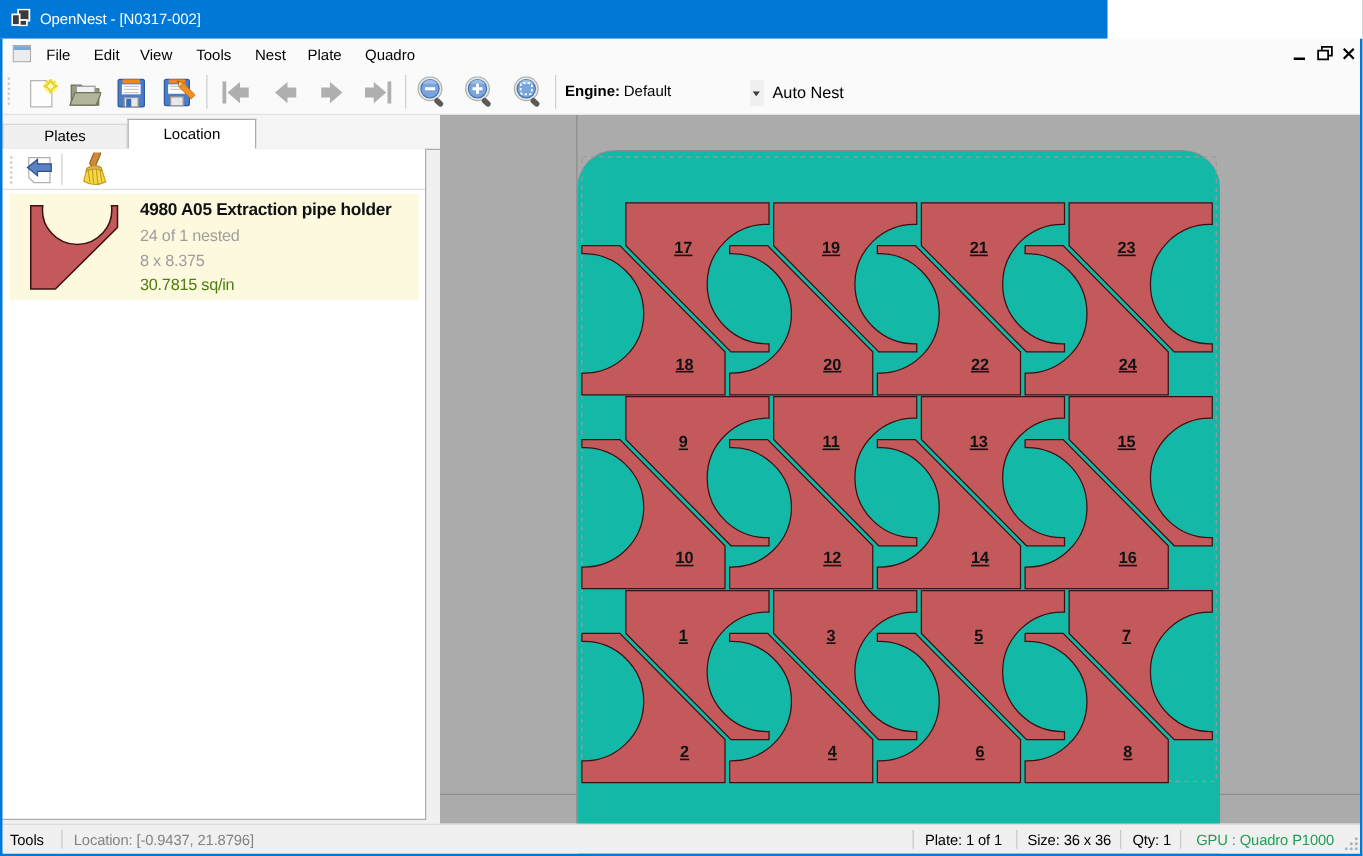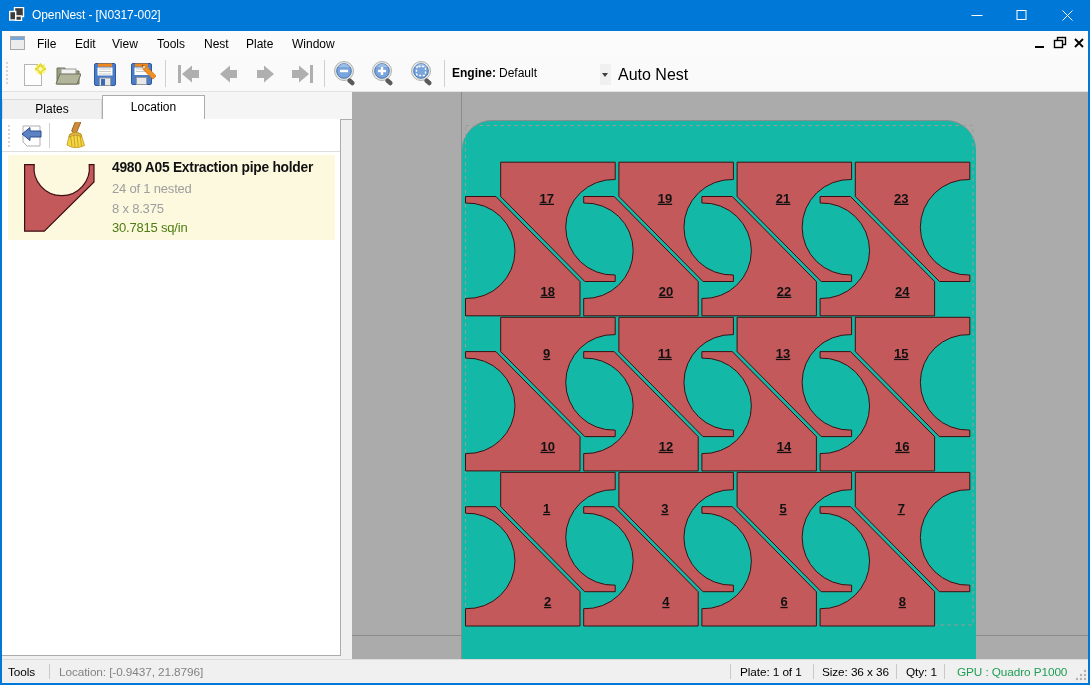--- a/index.html
+++ b/index.html
@@ -1,19 +1,19 @@
 <!DOCTYPE html>
 <html><head>
 <meta charset="utf-8">
 <style>
   * { margin:0; padding:0; box-sizing:border-box; }
   html,body { width:1090px; height:685px; overflow:hidden; }
   body { font-family:"Liberation Sans", sans-serif; position:relative; background:#fff; }
   .abs { position:absolute; }
-  #titlebar { left:0; top:0; width:1090px; height:31px; background:#0078d7; }
+  #titlebar { left:0; top:0; width:886px; height:31px; background:#0078d7; }
   #title-text { left:32px; top:8px; color:#fff; font-size:12px; letter-spacing:-0.1px; }
   #menubar { left:2px; top:31px; width:1086px; height:25px; background:#fbfbfb; }
   .menu-item { top:6px; font-size:12px; color:#000; }
   #toolbar { left:2px; top:56px; width:1086px; height:36px; background:#fafafa; border-bottom:1px solid #e2e2e2; }
   .tsep { position:absolute; top:4px; height:27px; width:1px; background:#d0d0d0; }
   #leftpanel { left:2px; top:92px; width:350px; height:567px; background:#f0f0f0; }
   #tabstrip { position:absolute; left:0; top:0; width:350px; height:27px; background:#f5f5f5; }
   #tab-plates { position:absolute; left:0; top:7px; width:100px; height:21px; background:#f0f0f0; border:1px solid #d9d9d9; border-bottom:none; font-size:12px; text-align:center; line-height:19px; }
   #tab-drawings { position:absolute; left:100px; top:3px; width:103px; height:25px; background:#fff; border:1px solid #acacac; border-bottom:none; font-size:12px; text-align:center; line-height:22px; }
   #panelcontent { position:absolute; left:0; top:27px; width:339px; height:537px; background:#fff; border-right:1px solid #acacac; border-bottom:1px solid #acacac;padding-left:12px; }
@@ -50,21 +50,21 @@
     <svg class="abs" style="left:8px;top:5px" width="15" height="14" viewBox="0 0 15 14">
       <rect x="0.5" y="0.5" width="14" height="13" fill="#ececec" stroke="#a9a9a9"></rect>
       <rect x="1" y="1" width="13" height="3" fill="#79a7d8"></rect>
     </svg>
     <div class="menu-item abs" style="left:35px">File</div>
     <div class="menu-item abs" style="left:73px">Edit</div>
     <div class="menu-item abs" style="left:110px">View</div>
     <div class="menu-item abs" style="left:155px">Tools</div>
     <div class="menu-item abs" style="left:202px">Nest</div>
     <div class="menu-item abs" style="left:244px">Plate</div>
-    <div class="menu-item abs" style="left:290px">Window</div>
+    <div class="menu-item abs" style="left:290px">Quadro</div>
     <svg class="abs" style="left:1028px;top:4px" width="58" height="17" viewBox="0 0 58 17">
       <rect x="5" y="11" width="9" height="2" fill="#000"></rect>
       <rect x="27.5" y="2.5" width="8" height="7" fill="none" stroke="#000" stroke-width="1.4"></rect>
       <rect x="24.5" y="5.5" width="8" height="7" fill="#fbfbfb" stroke="#000" stroke-width="1.4"></rect>
       <path d="M 45 4 L 53 12 M 53 4 L 45 12" stroke="#000" stroke-width="1.8"></path>
     </svg>
   </div>
   <div id="toolbar" class="abs">
 
     <svg class="abs" style="left:3px;top:5px" width="4" height="26">
@@ -155,21 +155,21 @@
         <rect x="7.5" y="5.5" width="9" height="9" rx="2" fill="none" stroke="#fff" stroke-width="1.4" stroke-dasharray="2 1.6"></rect>
       </g>
     </svg>
     <div class="tsep" style="left:442px"></div>
     <div class="abs" style="left:450px;top:10px;font-size:12px;font-weight:bold">Engine:</div>
     <div class="abs" style="left:497px;top:10px;font-size:12px">Default</div>
     <div class="abs" style="left:598px;top:8px;width:11px;height:20.5px;background:#f0f0f0"></div>
     <svg class="abs" style="left:600px;top:17px" width="6" height="4">
       <path d="M0,0 L6,0 L3,4 Z" fill="#3c3c3c"></path>
     </svg>
-    <div class="abs" style="left:616px;top:10px;font-size:16px">Auto Nest</div>
+    <div class="abs" style="left:616px;top:10px;font-size:13px">Auto Nest</div>
   </div>
   <div id="leftpanel" class="abs">
     <div id="tabstrip">
       <div id="tab-plates">Plates</div>
       <div id="tab-drawings">Location</div>
       <div style="position:absolute;left:204px;top:27px;width:146px;height:1px;background:#acacac"></div>
       <div style="position:absolute;left:0;top:27px;width:101px;height:1px;background:#acacac"></div>
     </div>
     <div id="panelcontent">
       <div id="panelbar">

